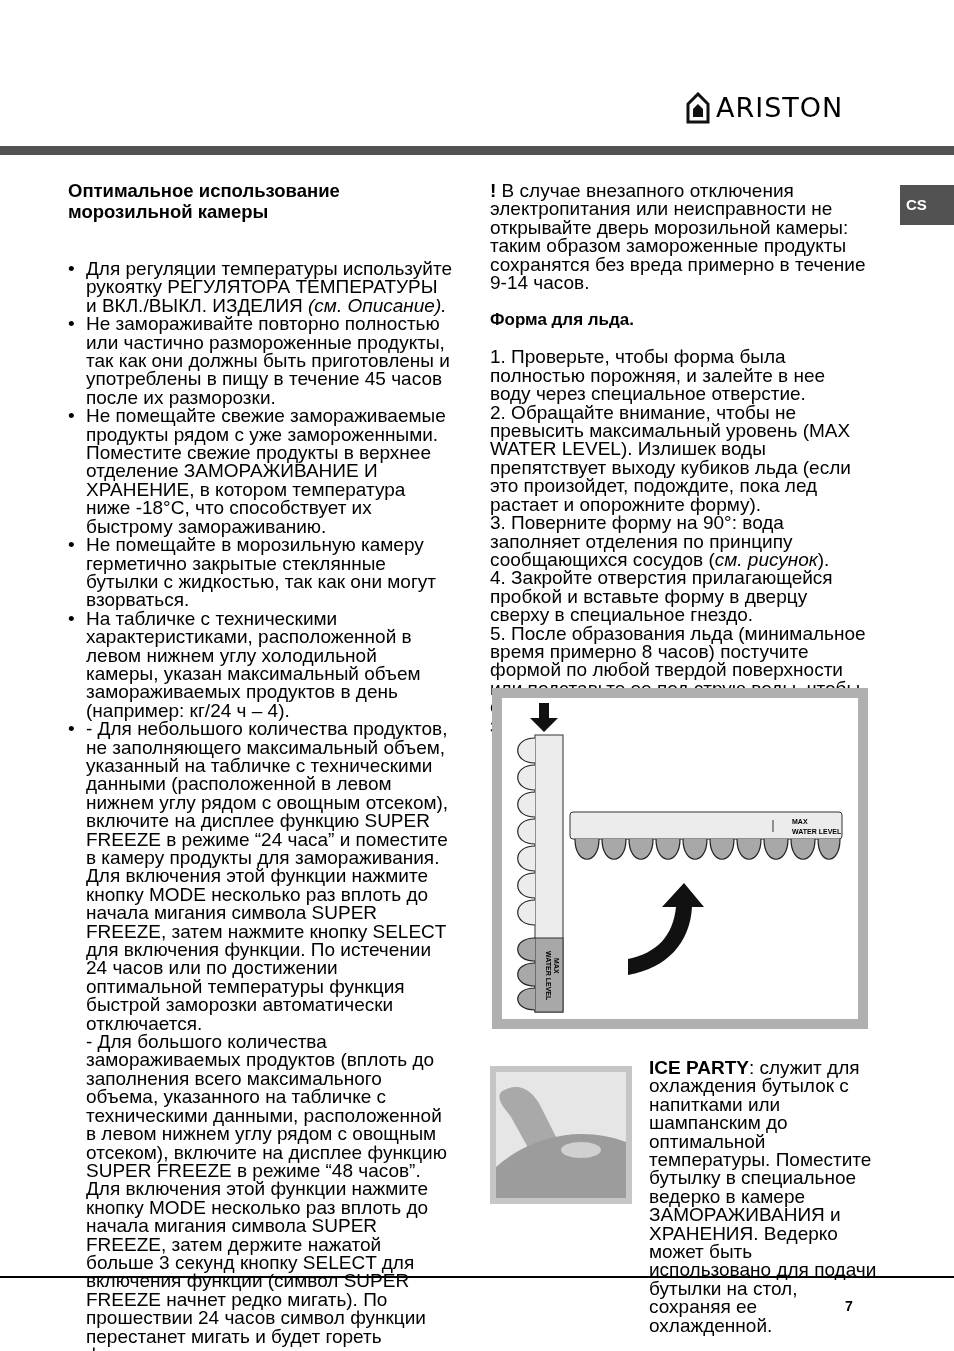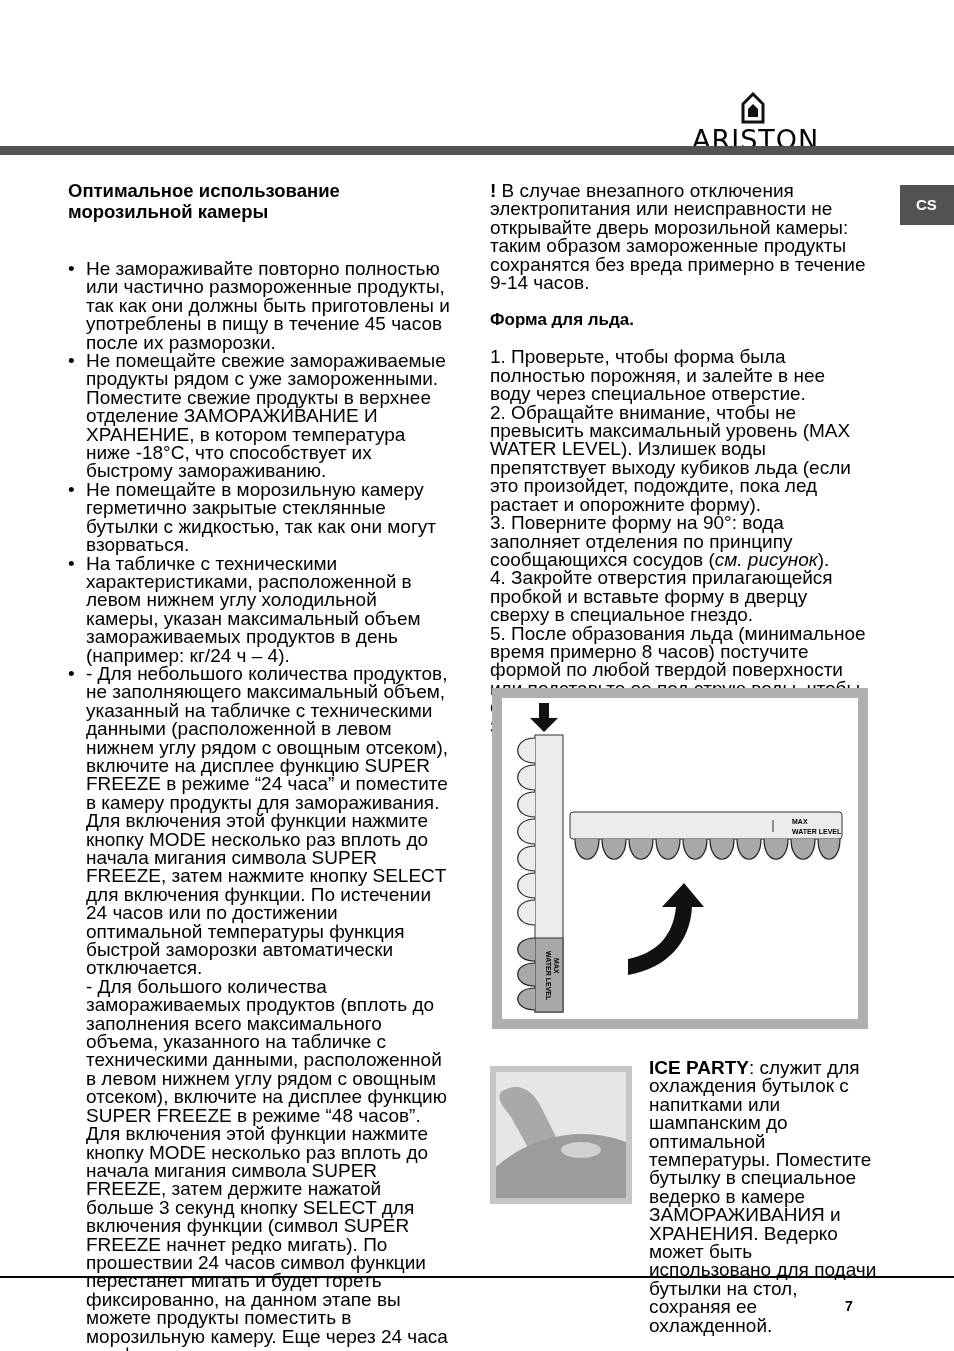--- a/index.html
+++ b/index.html
@@ -1,22 +1,22 @@
 <!DOCTYPE html>
 <html><head>
 <meta charset="utf-8">
 <style>
   html, body { margin: 0; padding: 0; background: #ffffff; }
   body { width: 954px; height: 1351px; position: relative; overflow: hidden;
          font-family: "Liberation Sans", sans-serif; color: #000; }
-  .logo { position: absolute; left: 686px; top: 92px; display: flex; align-items: center; flex-direction: column; }
+  .logo { position: absolute; left: 686px; top: 92px; display: flex; align-items: center; }
   .logo-text { font-family: "DejaVu Sans", sans-serif; font-size: 27px; letter-spacing: 1px; font-weight: 500; margin-left: 6px; line-height: 32px; }
   .top-bar { position: absolute; left: 0; top: 146px; width: 954px; height: 9px; background: #525252; }
   .lang-tab { position: absolute; left: 900px; top: 185px; width: 54px; height: 40px; background: #525252;
-              color: #fff; font-weight: bold; font-size: 15px; line-height: 40px; padding-left: 16px; box-sizing: border-box; }
+              color: #fff; font-weight: bold; font-size: 15px; line-height: 40px; padding-left: 6px; box-sizing: border-box; }
   .col-left { position: absolute; left: 68px; top: 180px; width: 385px; }
   .col-right { position: absolute; left: 490px; top: 182px; width: 380px; }
   h1 { font-size: 18.5px; font-weight: bold; margin: 0; line-height: 21px; }
   h2 { font-size: 17px; font-weight: bold; margin: 0; line-height: 20px; }
   .txt { font-size: 19px; line-height: 18.4px; }
   ul.bullets { list-style: none; margin: 0; padding: 0; }
   ul.bullets li { position: relative; padding-left: 18px; }
   ul.bullets li::before { content: "•"; position: absolute; left: 0; top: 0; }
   .sub { display: block; }
   .excl { font-weight: bold; }
@@ -42,20 +42,21 @@
 
 <div class="top-bar"></div>
 <div class="lang-tab">CS</div>
 
 <div class="col-left">
   <h1>
     <span>Оптимальное использование</span><br>
     <span>морозильной камеры</span>
   </h1>
   <ul class="bullets txt" style="margin-top:38px;">
+    <li><span>Для регуляции температуры используйте рукоятку РЕГУЛЯТОРА ТЕМПЕРАТУРЫ и ВКЛ./ВЫКЛ. ИЗДЕЛИЯ </span><i>(см. Описание).</i></li>
     <li><span>Не замораживайте повторно полностью или частично размороженные продукты, так как они должны быть приготовлены и употреблены в пищу в течение 45 часов после их разморозки.</span></li>
     <li><span>Не помещайте свежие замораживаемые продукты рядом с уже замороженными. Поместите свежие продукты в верхнее отделение ЗАМОРАЖИВАНИЕ  И ХРАНЕНИЕ, в котором температура ниже -18°C, что способствует их быстрому замораживанию.</span></li>
     <li><span>Не помещайте в морозильную камеру герметично закрытые стеклянные бутылки с жидкостью, так как они могут взорваться.</span></li>
     <li><span>На табличке с техническими характеристиками, расположенной в левом нижнем углу холодильной камеры, указан максимальный объем замораживаемых продуктов в день (например: кг/24 ч – 4).</span></li>
     <li>
       <span class="sub">- Для небольшого количества продуктов, не заполняющего максимальный объем, указанный на табличке с техническими данными (расположенной в левом нижнем углу рядом с овощным отсеком), включите на дисплее функцию SUPER FREEZE в режиме “24 часа” и поместите в камеру продукты для замораживания. Для включения этой функции нажмите кнопку MODE несколько раз вплоть до начала мигания символа SUPER FREEZE, затем нажмите кнопку SELECT для включения функции. По истечении 24 часов или по достижении оптимальной температуры функция быстрой заморозки автоматически отключается.</span>
       <span class="sub">- Для большого количества замораживаемых продуктов (вплоть до заполнения всего максимального объема, указанного на табличке с техническими данными, расположенной в левом нижнем углу рядом с овощным отсеком), включите на дисплее функцию SUPER FREEZE в режиме “48 часов”. Для включения этой функции нажмите кнопку MODE несколько раз вплоть до начала мигания символа SUPER FREEZE, затем держите нажатой больше 3 секунд кнопку SELECT для включения функции (символ SUPER FREEZE начнет редко мигать). По прошествии 24 часов символ функции перестанет мигать и будет гореть фиксированно, на данном этапе вы можете продукты поместить в морозильную камеру. Еще через 24 часа эта функция автоматически отключится.</span>
     </li>
   </ul>
   <p class="txt" style="margin:18px 0 15px 0;">

